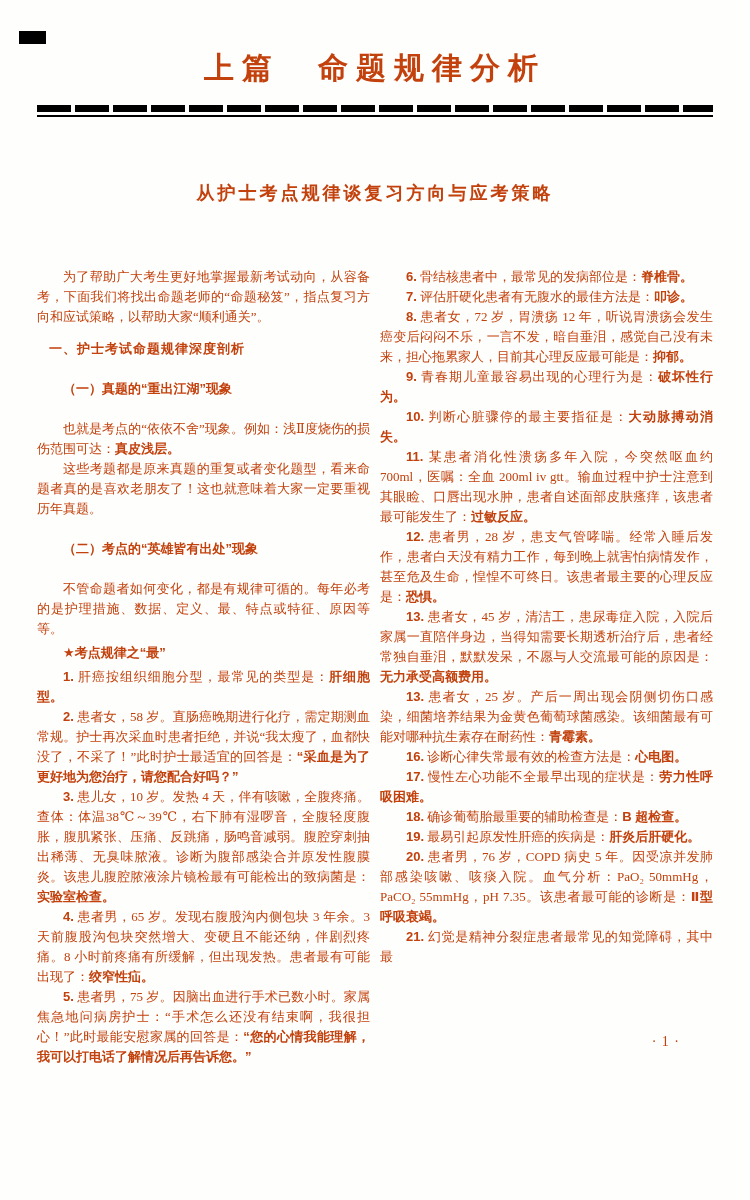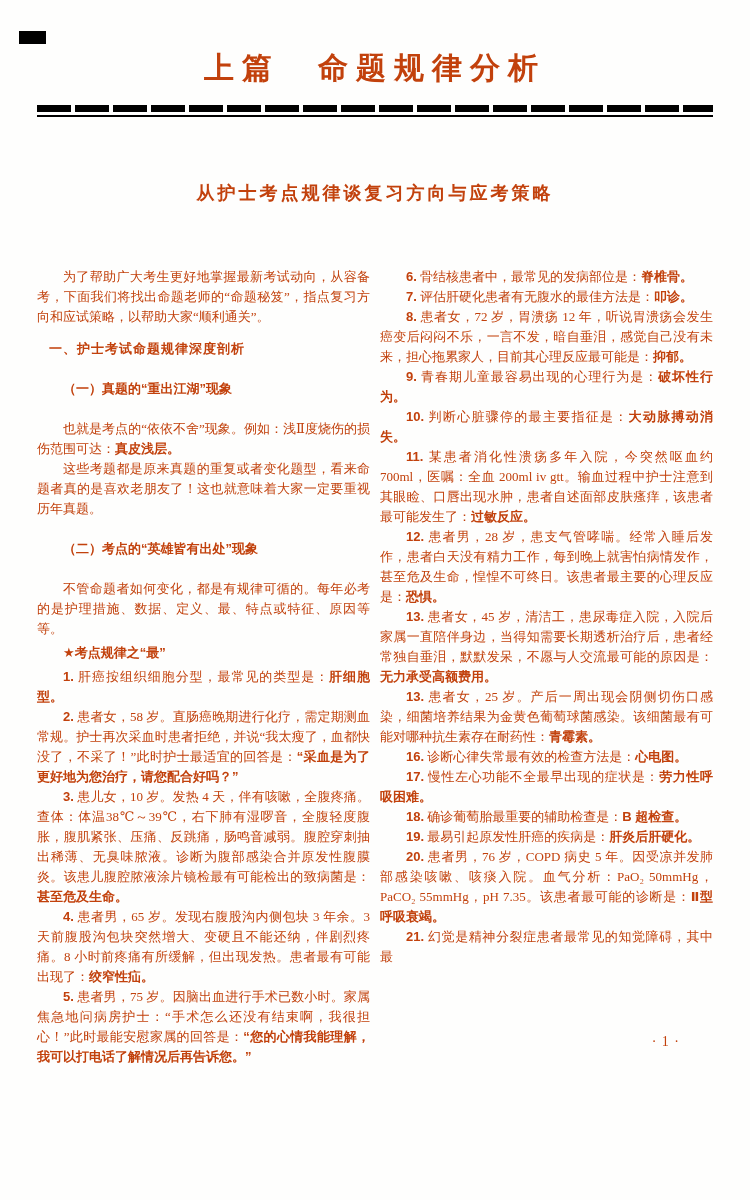--- a/index.html
+++ b/index.html
@@ -83,21 +83,21 @@
         <div class="para body"><span>为了帮助广大考生更好地掌握最新考试动向，从容备考，下面我们将找出命题老师的“命题秘笈”，指点复习方向和应试策略，以帮助大家“顺利通关”。</span></div>
         <div class="para h1"><span class="b">一、护士考试命题规律深度剖析</span></div>
         <div class="para h2"><span class="b">（一）真题的“重出江湖”现象</span></div>
         <div class="para body"><span>也就是考点的“依依不舍”现象。例如：浅Ⅱ度烧伤的损伤范围可达：</span><span class="b">真皮浅层。</span></div>
         <div class="para body"><span>这些考题都是原来真题的重复或者变化题型，看来命题者真的是喜欢老朋友了！这也就意味着大家一定要重视历年真题。</span></div>
         <div class="para h2"><span class="b">（二）考点的“英雄皆有出处”现象</span></div>
         <div class="para body"><span>不管命题者如何变化，都是有规律可循的。每年必考的是护理措施、数据、定义、最、特点或特征、原因等等。</span></div>
         <div class="para star"><span class="b">★考点规律之“最”</span></div>
         <div class="para body"><span class="b">1.</span><span> 肝癌按组织细胞分型，最常见的类型是：</span><span class="b">肝细胞型。</span></div>
         <div class="para body"><span class="b">2.</span><span> 患者女，58 岁。直肠癌晚期进行化疗，需定期测血常规。护士再次采血时患者拒绝，并说“我太瘦了，血都快没了，不采了！”此时护士最适宜的回答是：</span><span class="b">“采血是为了更好地为您治疗，请您配合好吗？”</span></div>
-        <div class="para body"><span class="b">3.</span><span> 患儿女，10 岁。发热 4 天，伴有咳嗽，全腹疼痛。查体：体温38℃～39℃，右下肺有湿啰音，全腹轻度腹胀，腹肌紧张、压痛、反跳痛，肠鸣音减弱。腹腔穿刺抽出稀薄、无臭味脓液。诊断为腹部感染合并原发性腹膜炎。该患儿腹腔脓液涂片镜检最有可能检出的致病菌是：</span><span class="b">甚至危及生命。</span></div>
+        <div class="para body"><span class="b">3.</span><span> 患儿女，10 岁。发热 4 天，伴有咳嗽，全腹疼痛。查体：体温38℃～39℃，右下肺有湿啰音，全腹轻度腹胀，腹肌紧张、压痛、反跳痛，肠鸣音减弱。腹腔穿刺抽出稀薄、无臭味脓液。诊断为腹部感染合并原发性腹膜炎。该患儿腹腔脓液涂片镜检最有可能检出的致病菌是：</span><span class="b">实验室检查。</span></div>
         <div class="para body"><span class="b">4.</span><span> 患者男，65 岁。发现右腹股沟内侧包块 3 年余。3 天前腹股沟包块突然增大、变硬且不能还纳，伴剧烈疼痛。8 小时前疼痛有所缓解，但出现发热。患者最有可能出现了：</span><span class="b">绞窄性疝。</span></div>
         <div class="para body"><span class="b">5.</span><span> 患者男，75 岁。因脑出血进行手术已数小时。家属焦急地问病房护士：“手术怎么还没有结束啊，我很担心！”此时最能安慰家属的回答是：</span><span class="b">“您的心情我能理解，我可以打电话了解情况后再告诉您。”</span></div>
       </div>
     <div class="col">
         <div class="para body"><span class="b">6.</span><span> 骨结核患者中，最常见的发病部位是：</span><span class="b">脊椎骨。</span></div>
         <div class="para body"><span class="b">7.</span><span> 评估肝硬化患者有无腹水的最佳方法是：</span><span class="b">叩诊。</span></div>
         <div class="para body"><span class="b">8.</span><span> 患者女，72 岁，胃溃疡 12 年，听说胃溃疡会发生癌变后闷闷不乐，一言不发，暗自垂泪，感觉自己没有未来，担心拖累家人，目前其心理反应最可能是：</span><span class="b">抑郁。</span></div>
         <div class="para body"><span class="b">9.</span><span> 青春期儿童最容易出现的心理行为是：</span><span class="b">破坏性行为。</span></div>
         <div class="para body"><span class="b">10.</span><span> 判断心脏骤停的最主要指征是：</span><span class="b">大动脉搏动消失。</span></div>
         <div class="para body"><span class="b">11.</span><span> 某患者消化性溃疡多年入院，今突然呕血约 700ml，医嘱：全血 200ml iv gtt。输血过程中护士注意到其眼睑、口唇出现水肿，患者自述面部皮肤瘙痒，该患者最可能发生了：</span><span class="b">过敏反应。</span></div>

